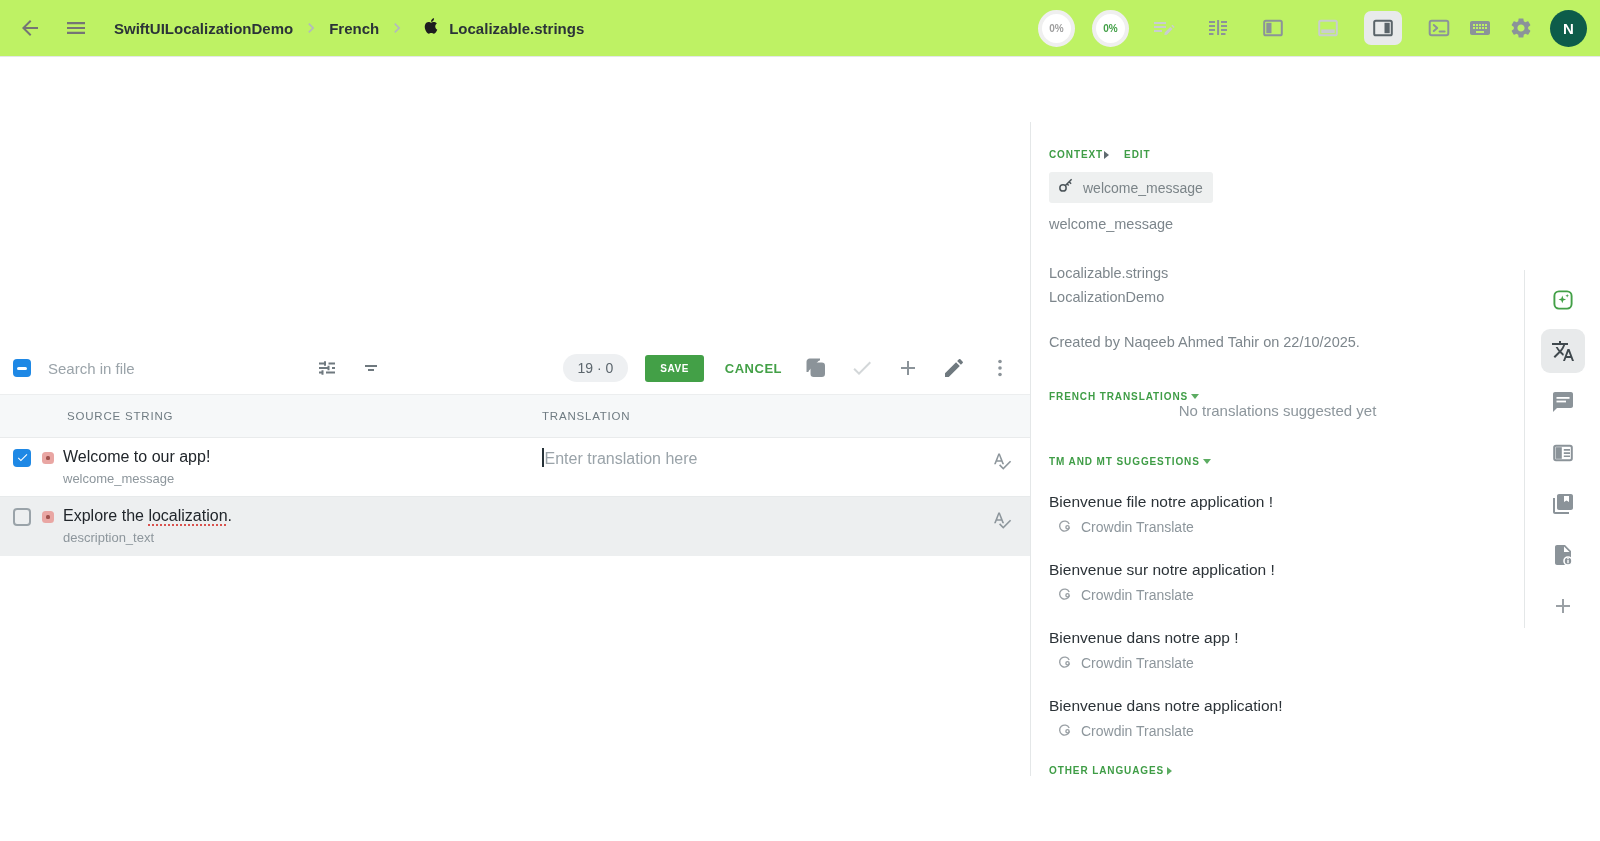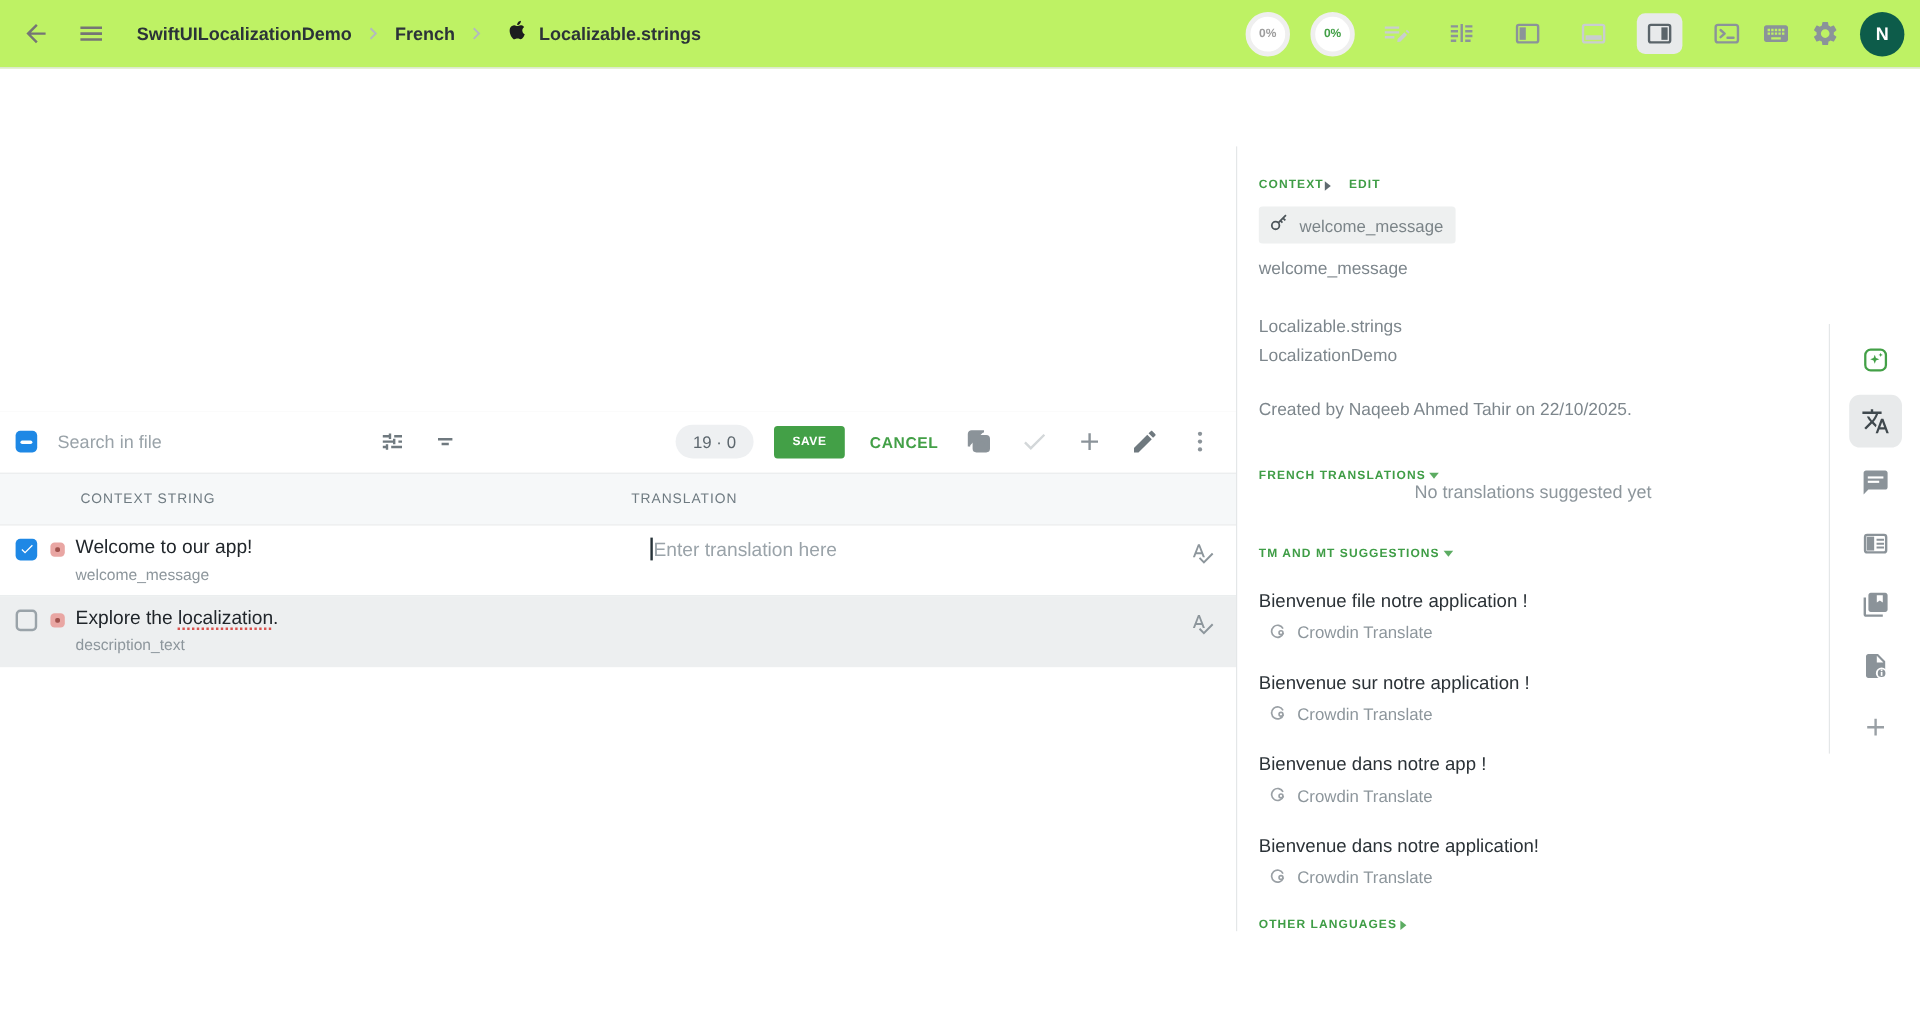--- a/index.html
+++ b/index.html
@@ -56,21 +56,21 @@
   .btn-save{margin-left:17px;background:var(--accent-green);color:#fff;border:none;border-radius:3px;
     padding:8px 15px;font-size:10px;font-weight:bold;letter-spacing:.5px;cursor:pointer;font-family:inherit;}
   .btn-cancel{margin-left:21px;background:none;border:none;color:var(--accent-green);
     font-size:13px;font-weight:bold;letter-spacing:.5px;cursor:pointer;font-family:inherit;}
   .t-ic{margin-left:22px;}
   .ic-dim{color:#d3d7d9;} .ic-mid{color:#8b9399;} .ic-dark{color:#6f797f;}
 
   
   .thead{height:44px;background:#f6f8f9;border-top:1px solid #eceeef;border-bottom:1px solid #e9ebec;
     position:relative;display:flex;align-items:center;font-size:11.5px;letter-spacing:.8px;color:#6f7b82;}
-  .th-src{margin-left:67px;} .th-trn{position:absolute;left:526px;}
+  .th-src{margin-left:67px;} .th-trn{position:absolute;left:542px;}
   .row{height:59px;position:relative;}
   .row-active{background:#fff;border-bottom:1px solid #e7eaeb;}
   .row-check{position:absolute;left:13px;top:11px;}
   .cb-on{background:var(--checkbox-blue);display:flex;align-items:center;justify-content:center;color:#fff;}
   .cb-off{border:2px solid #9aa3a9;background:transparent;}
   .row-status{position:absolute;left:42px;top:14px;width:12px;height:12px;border-radius:3.5px;
     background:var(--status-pink);}
   .row-status::after{content:"";position:absolute;left:4px;top:4px;width:4px;height:4px;border-radius:1.5px;background:var(--status-dot);}
   .src{margin-left:63px;padding-top:10px;}
   .src-title{font-size:16px;color:var(--txt-dark);}
@@ -285,21 +285,21 @@
             <svg class="ic" viewBox="0 0 24 24">
               <circle cx="12" cy="5.5" r="1.8"></circle>
               <circle cx="12" cy="12" r="1.8"></circle>
               <circle cx="12" cy="18.5" r="1.8"></circle>
             </svg>
           </span>
       </button>
     </div>
 
     <div class="thead">
-      <span class="th-src">CONTEXT STRING</span>
+      <span class="th-src">SOURCE STRING</span>
       <span class="th-trn">TRANSLATION</span>
     </div>
 
     <div class="row row-active">
       <div class="cb cb-on row-check">
         <svg width="13" height="13" viewBox="0 0 24 24" fill="#fff">
             <path d="M9 16.17L4.83 12l-1.42 1.41L9 19 21 7l-1.41-1.41z"></path>
           </svg>
       </div>
       <span class="row-status"></span>

